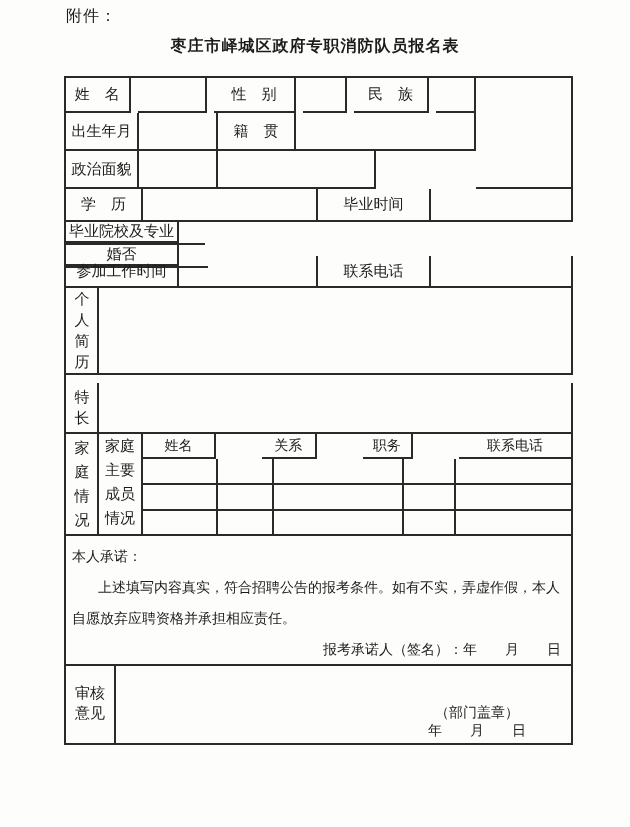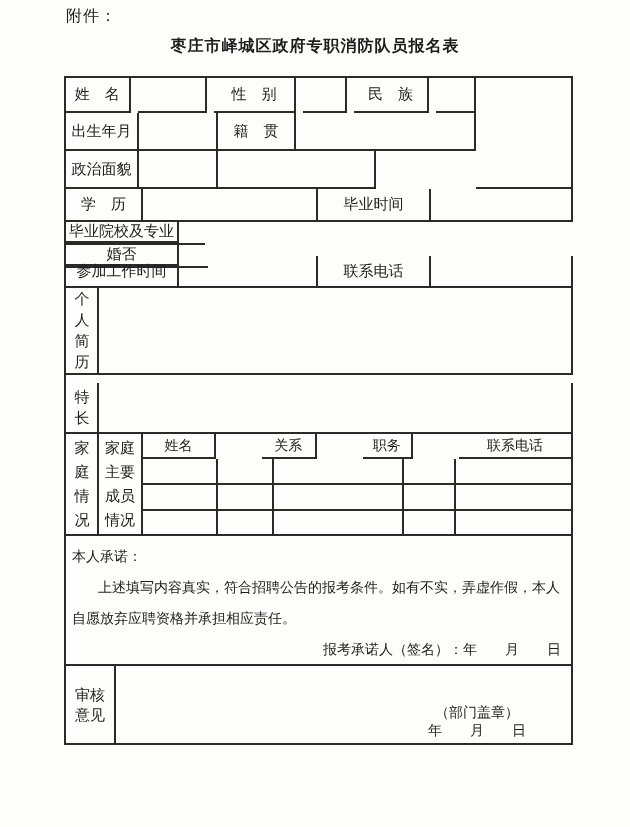--- a/index.html
+++ b/index.html
@@ -24,21 +24,21 @@
   }
   .flexrow { display:flex; }
   .col { display:flex; flex-direction:column; }
   .row { display:flex; }
   .cell {
     border-right:2px solid #2a2a2a; border-bottom:2px solid #2a2a2a;
     display:flex; align-items:center; justify-content:center;
   }
   .lbl { white-space:nowrap; }
   .vtext { display:inline-block; width:1.05em; word-break:break-all; line-height:21px; text-align:right; }
-  .vtext2 { display:inline-block; width:2.1em; word-break:break-all; line-height:24px; text-align:center; }
+  .vtext2 { display:inline-block; width:2.1em; word-break:break-all; line-height:24px; text-align:center;font-family:Liberation Mono, monospace; }
   .famhdr { font-size:14px; }
   .commit-cell {
     display:block; width:507px; height:130px;
     padding:5px 6px 0 6px; font-size:14px; line-height:31px;
     border-right:2px solid #2a2a2a; border-bottom:2px solid #2a2a2a;
   }
   .commit-line { white-space:nowrap; }
   .commit-indent { text-indent:26px; }
   .commit-sign { display:flex; justify-content:flex-end; }
   .commit-date { margin-right:4px; }

